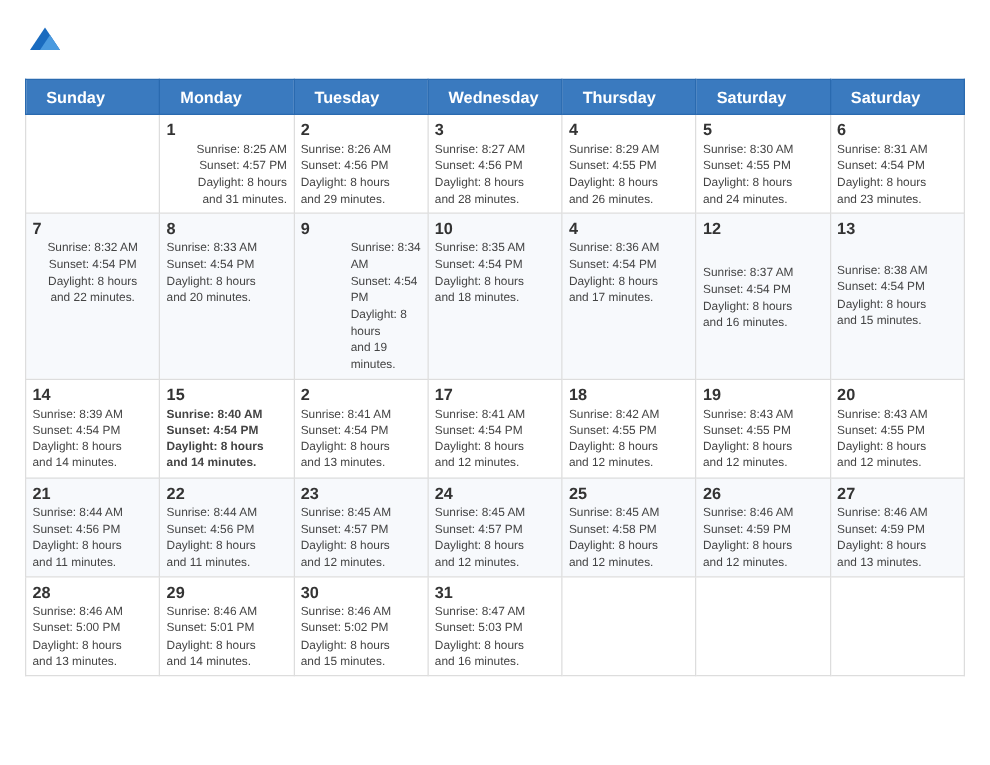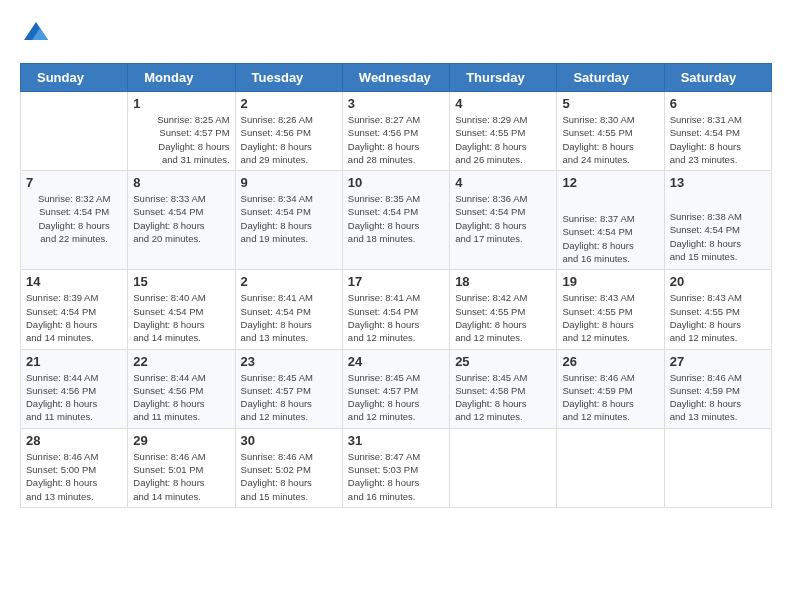--- a/index.html
+++ b/index.html
@@ -178,21 +178,21 @@
         </td>
         <td>
           <span class="day-number">8</span>
           <div class="day-info" style="white-space: pre-line;">Sunrise: 8:33 AM
 Sunset: 4:54 PM
 Daylight: 8 hours
 and 20 minutes.</div>
         </td>
         <td>
           <span class="day-number">9</span>
-          <div class="day-info" style="white-space: pre-line;">Sunrise: 8:34 AM
+          <div class="day-info" style="white-space: pre-line; margin-left: 40px;">Sunrise: 8:34 AM
 Sunset: 4:54 PM
 Daylight: 8 hours
 and 19 minutes.</div>
         </td>
         <td>
           <span class="day-number">10</span>
           <div class="day-info" style="white-space: pre-line;">Sunrise: 8:35 AM
 Sunset: 4:54 PM
 Daylight: 8 hours
 and 18 minutes.</div>
@@ -222,21 +222,21 @@
       <tr>
         <td>
           <span class="day-number">14</span>
           <div class="day-info" style="white-space: pre-line;">Sunrise: 8:39 AM
 Sunset: 4:54 PM
 Daylight: 8 hours
 and 14 minutes.</div>
         </td>
         <td>
           <span class="day-number">15</span>
-          <div class="day-info" style="white-space: pre-line;">Sunrise: 8:40 AM
+          <div class="day-info" style="white-space: pre-line; font-weight: bold;">Sunrise: 8:40 AM
 Sunset: 4:54 PM
 Daylight: 8 hours
 and 14 minutes.</div>
         </td>
         <td>
           <span class="day-number">2</span>
           <div class="day-info" style="white-space: pre-line;">Sunrise: 8:41 AM
 Sunset: 4:54 PM
 Daylight: 8 hours
 and 13 minutes.</div>

